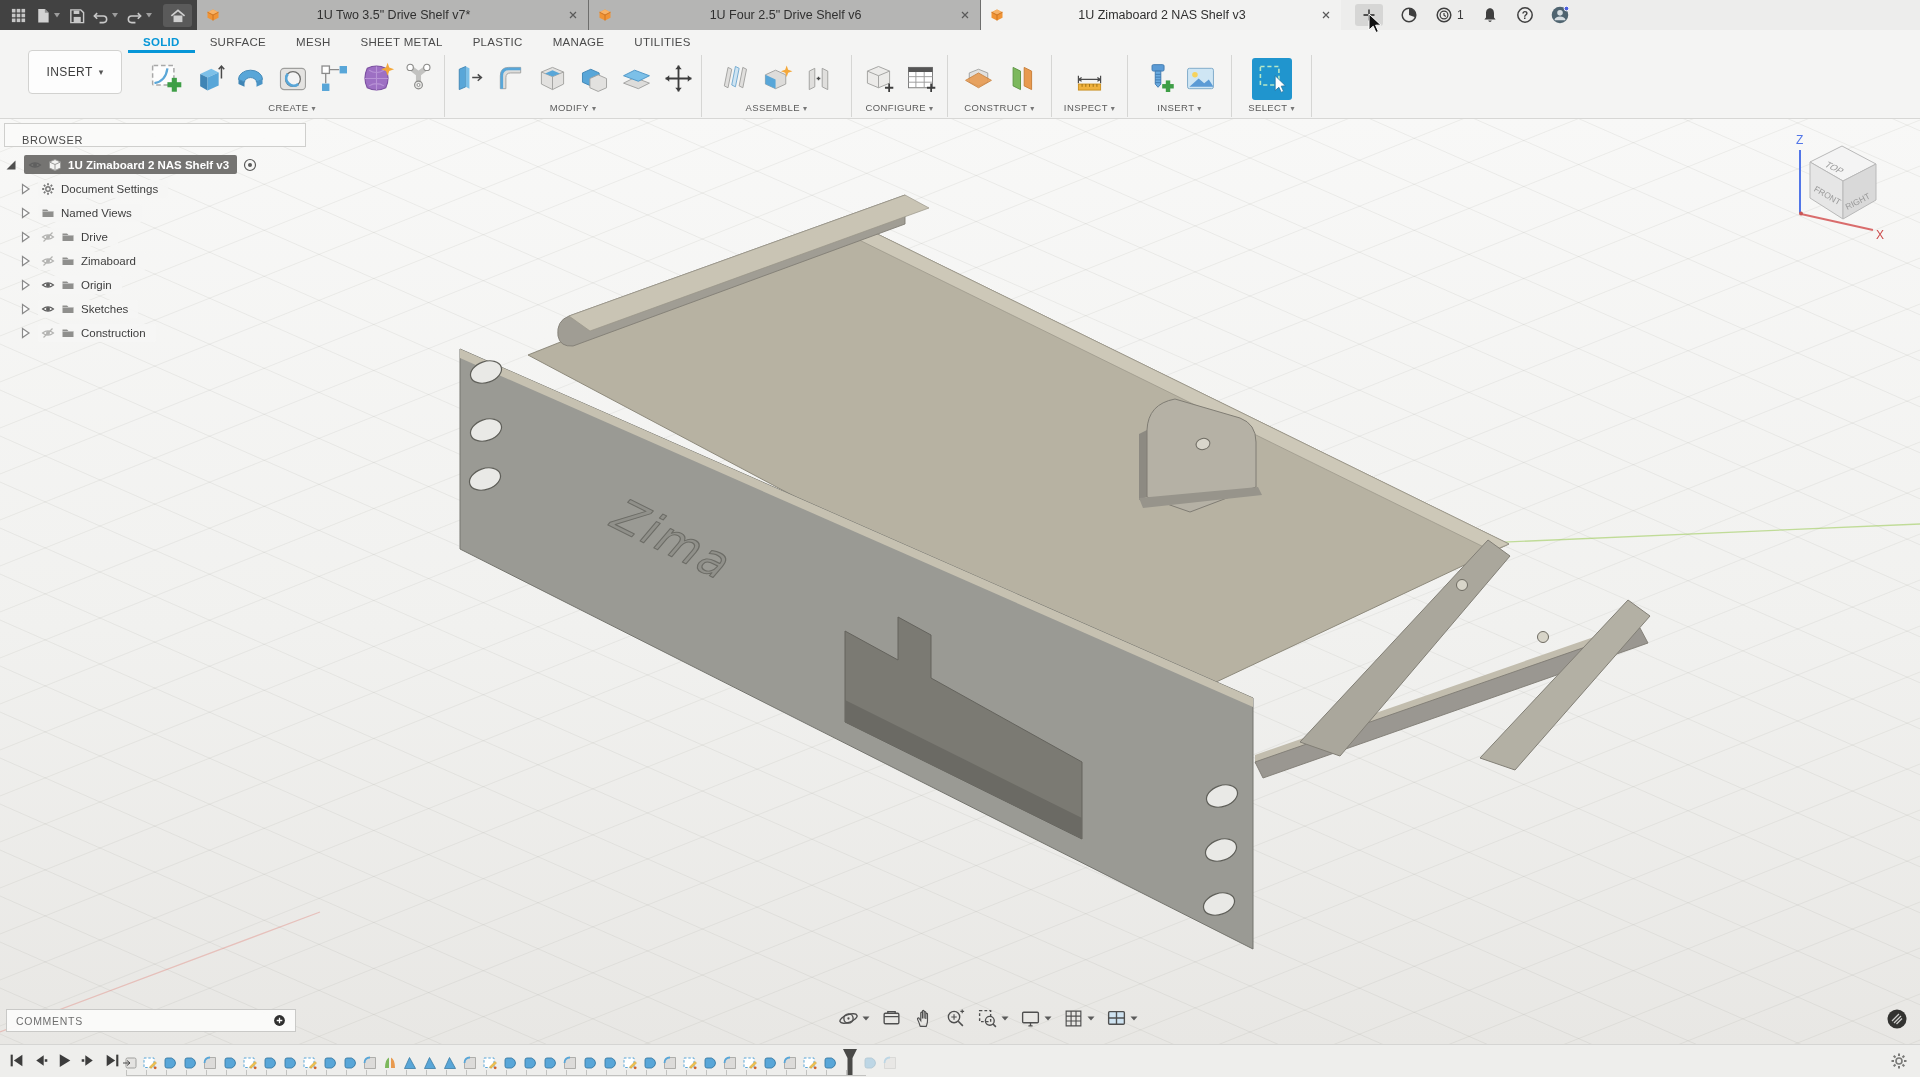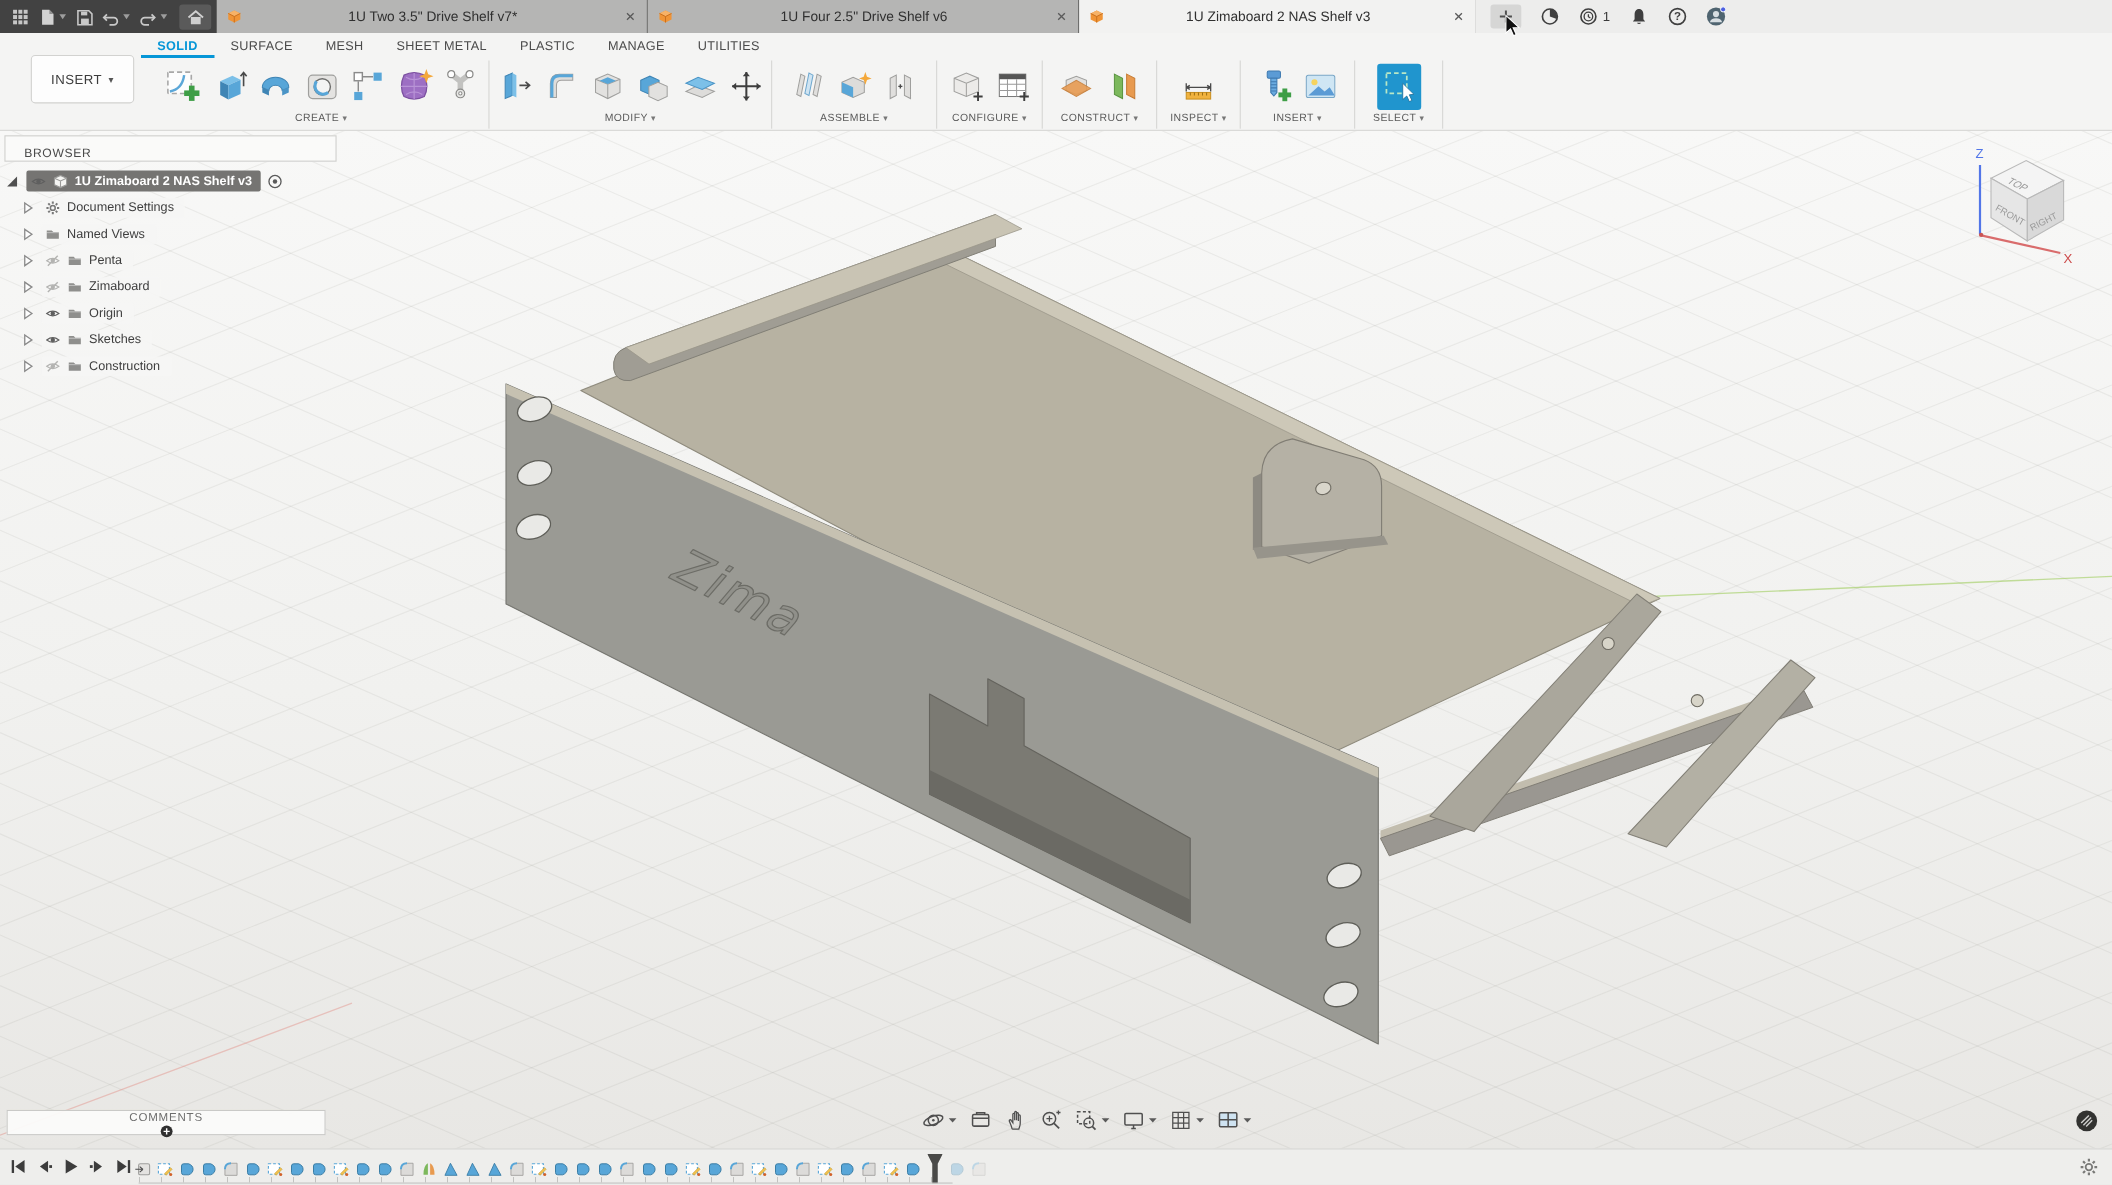--- a/index.html
+++ b/index.html
@@ -64,21 +64,21 @@
   
   #viewcube{position:absolute;right:18px;top:8px;width:132px;height:122px;z-index:9;}
 
   
   #navbar{position:absolute;left:838px;bottom:16px;display:flex;align-items:center;gap:11px;z-index:11;}
   .nav-item{display:flex;align-items:center;gap:3px;}
   .nav-item svg.g{width:21px;height:21px;}
   .nav-item svg.c{width:8px;height:5px;}
   #comments-bar{position:absolute;left:6px;bottom:13px;width:290px;height:23px;box-sizing:border-box;background:rgba(251,251,250,.95);
       border:1px solid #c9c9c7;display:flex;align-items:center;justify-content:space-between;padding:0 9px;
-      font-size:10.5px;color:#6e6e6e;letter-spacing:.7px;z-index:11;flex-direction:column;}
+      font-size:10.5px;color:#6e6e6e;letter-spacing:.7px;z-index:11;}
   #comments-bar svg{width:13px;height:13px;}
   #corner-badge{position:absolute;right:12px;bottom:15px;width:22px;height:22px;z-index:11;}
   #corner-badge svg{width:22px;height:22px;}
 
   
   #timeline{position:absolute;left:0;right:0;bottom:0;height:32px;background:#eeeeec;border-top:1px solid #d5d5d3;z-index:40;}
   #play-controls{position:absolute;left:8px;top:7px;display:flex;gap:7px;}
   #play-controls .pb{width:17px;height:17px;}
   #play-controls svg{width:17px;height:17px;}
   #tl-items{position:absolute;left:122px;top:4px;display:flex;align-items:center;gap:4px;}
@@ -721,21 +721,21 @@
                 <circle cx="7" cy="7" r="2" fill="#b3b3b1"></circle>
                 <path d="M2.5 11.5 L11.5 2.5" stroke="#b3b3b1" stroke-width="1.3"></path>
               </svg>
             </span>
             <span class="bi">
               <svg viewBox="0 0 14 14">
                 <path d="M1.5 3.5 H6 L7.5 5 H12.5 V11 H1.5 Z" fill="#8f8f8d"></path>
                 <path d="M1.5 5.5 H12.5" stroke="#fdfdfd" stroke-width=".7" opacity=".6"></path>
               </svg>
             </span>
-            <span>Penta</span>
+            <span>Drive</span>
           </span>
         </div>
         <div class="br-row br-indent1">
           <span class="bi">
             <svg viewBox="0 0 14 14">
               <path d="M4.5 2.5 L11 7 L4.5 11.5 Z" fill="#fdfdfd" stroke="#8a8a8a" stroke-width="1.2"></path>
             </svg>
           </span>
           <span class="br-pill">
             <span class="bi">

